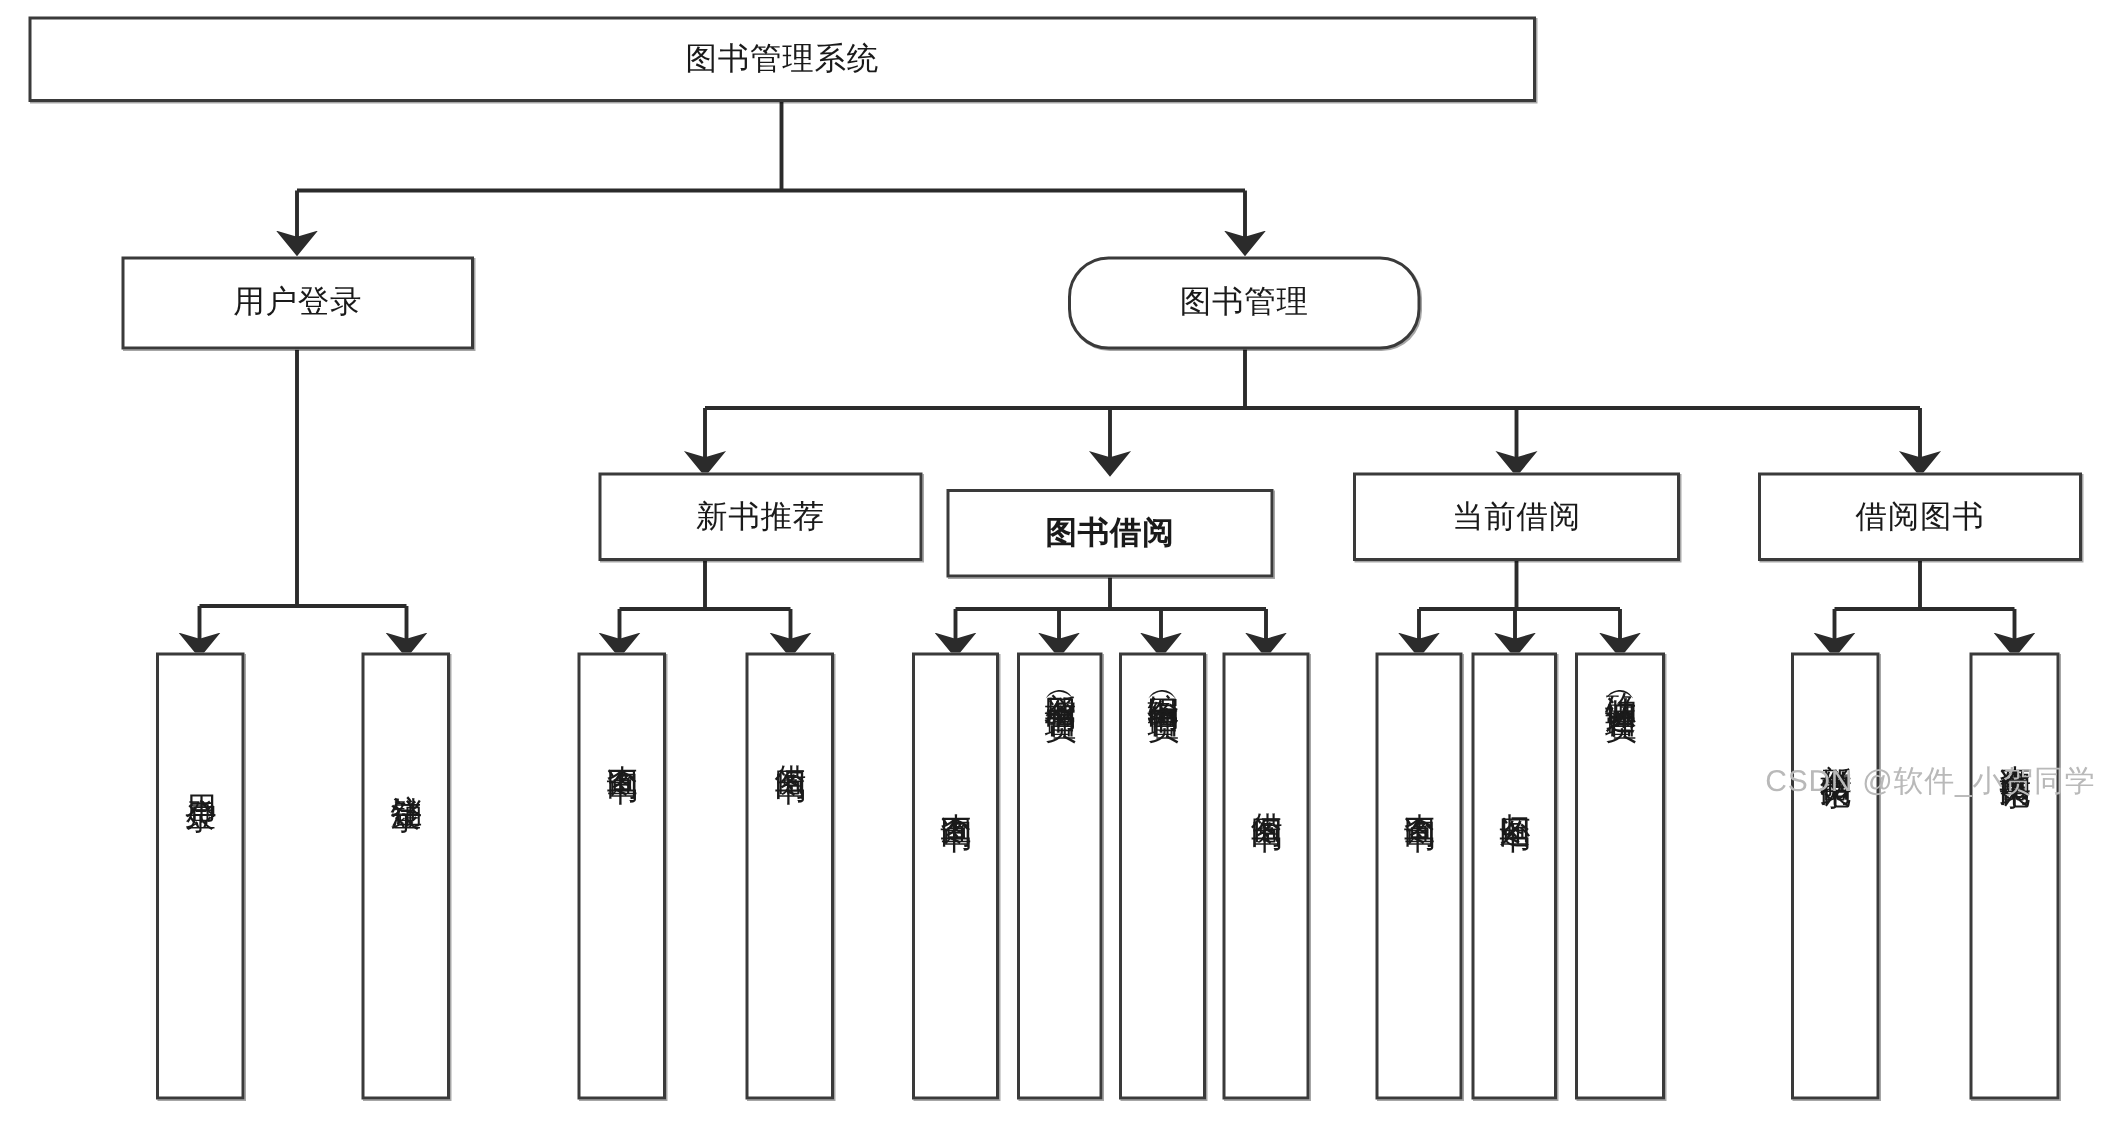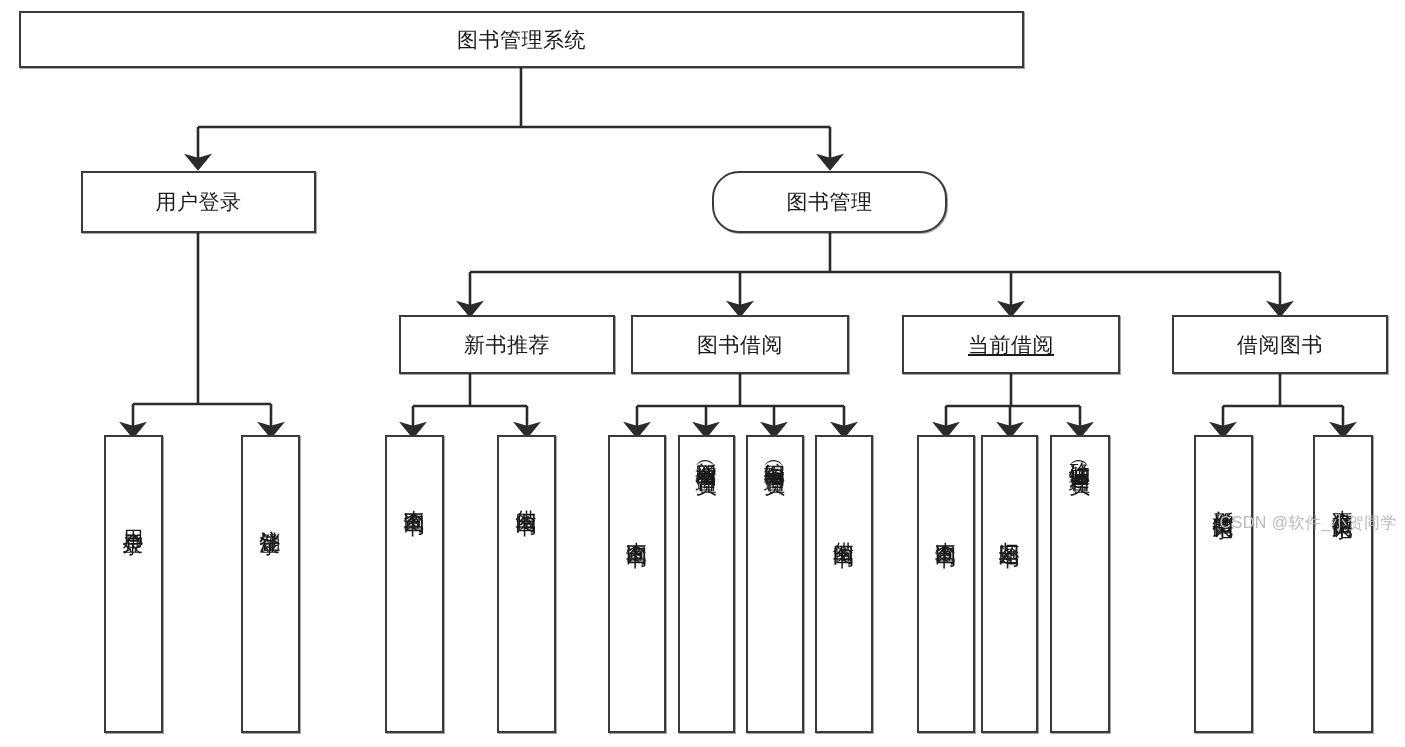--- a/index.html
+++ b/index.html
@@ -68,21 +68,21 @@
   .node.vertical.mid3 .node-label {
     margin-top: 50px;
   }
   .node.vertical.top .node-label {
     margin-top: 2px;
   }
   .watermark {
     position: absolute;
     right: 8px;
     bottom: 4px;
-    font-size: 16px;
+    font-size: 20px;
     color: #b9b9b9;
     letter-spacing: 0.5px;
     white-space: nowrap;
   }
 </style>
 </head>
 <body>
 
 <div id="diagram-root">
 
@@ -143,24 +143,24 @@
   <div class="node horizontal" style="left:81px; top:171px; width:235px; height:62px;">
     <span class="node-label">用户登录</span>
   </div>
   <div class="node horizontal" style="left:712px; top:171px; width:235px; height:62px;border-radius:27px;">
     <span class="node-label">图书管理</span>
   </div>
 
   <div class="node horizontal" style="left:362px; top:315px; width:216px; height:59px;margin-left:37px;">
     <span class="node-label">新书推荐</span>
   </div>
-  <div class="node horizontal" style="left:631px; top:315px; width:218px; height:59px;">
+  <div class="node horizontal" style="left:631px; top:326px; width:218px; height:59px;font-weight:bold;">
     <span class="node-label">图书借阅</span>
   </div>
-  <div class="node horizontal" style="left:902px; top:315px; width:218px; height:59px;text-decoration:underline;">
+  <div class="node horizontal" style="left:902px; top:315px; width:218px; height:59px;">
     <span class="node-label">当前借阅</span>
   </div>
   <div class="node horizontal" style="left:1172px; top:315px; width:216px; height:59px;">
     <span class="node-label">借阅图书</span>
   </div>
 
   <div class="node vertical mid" style="left:104px; top:435px; width:59px; height:298px;">
     <span class="node-label">用户登录</span>
   </div>
   <div class="node vertical mid" style="left:241px; top:435px; width:59px; height:298px;">

